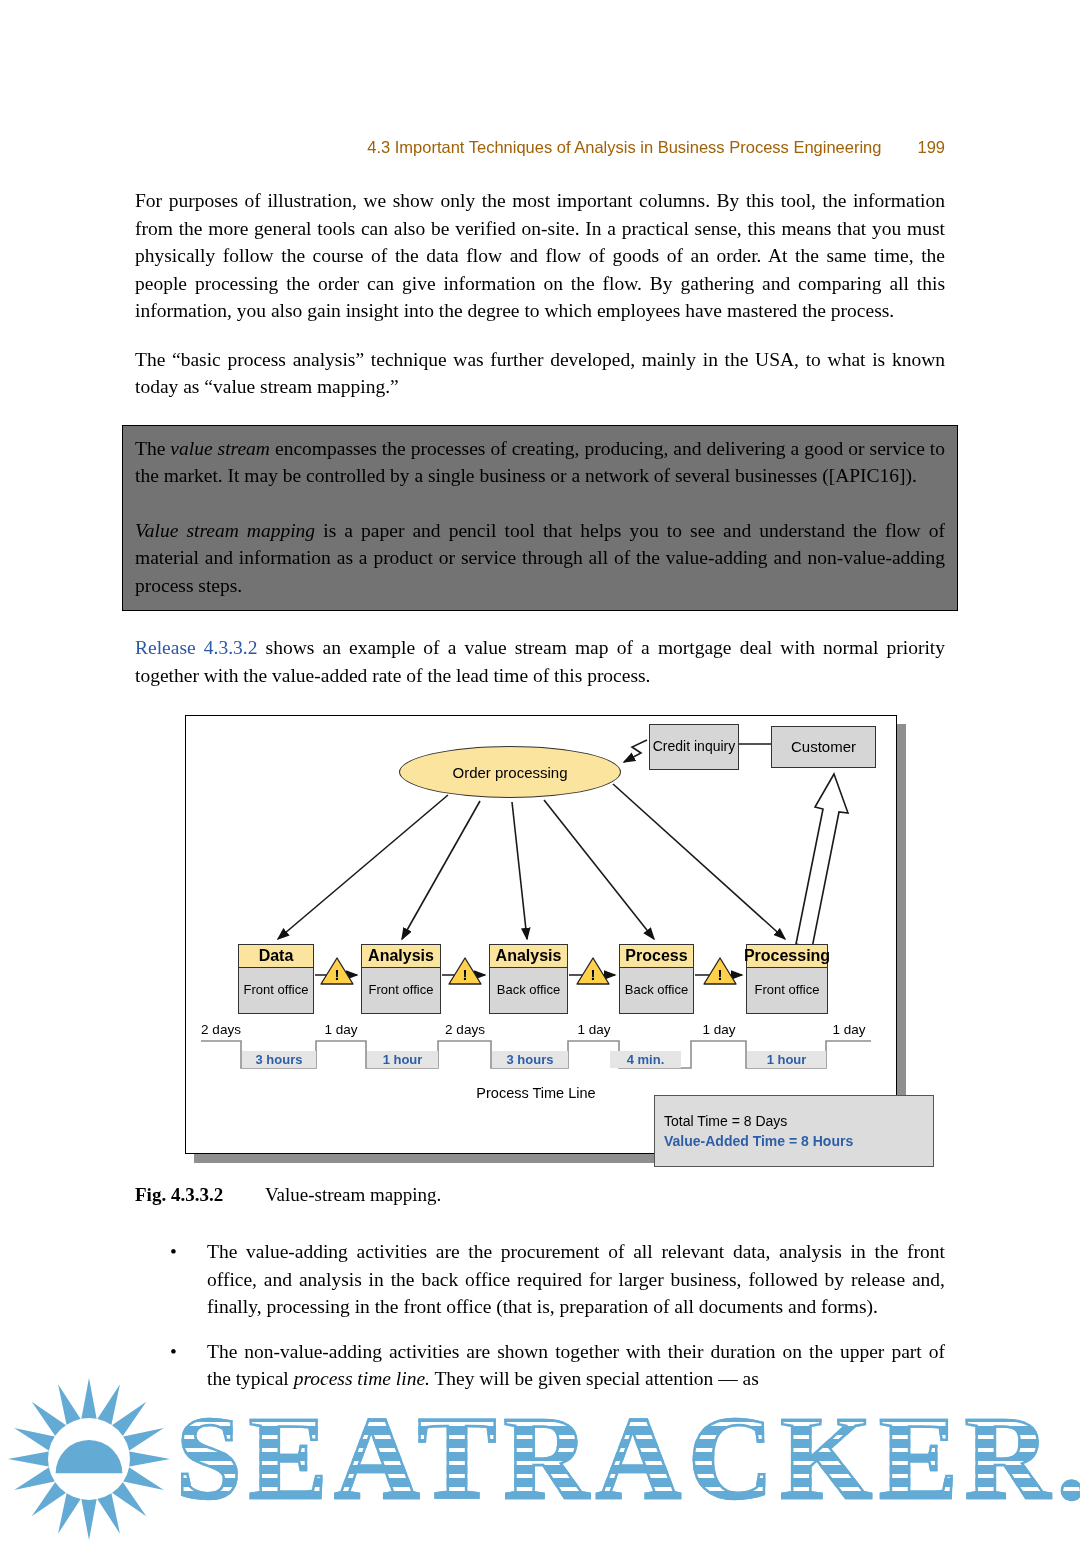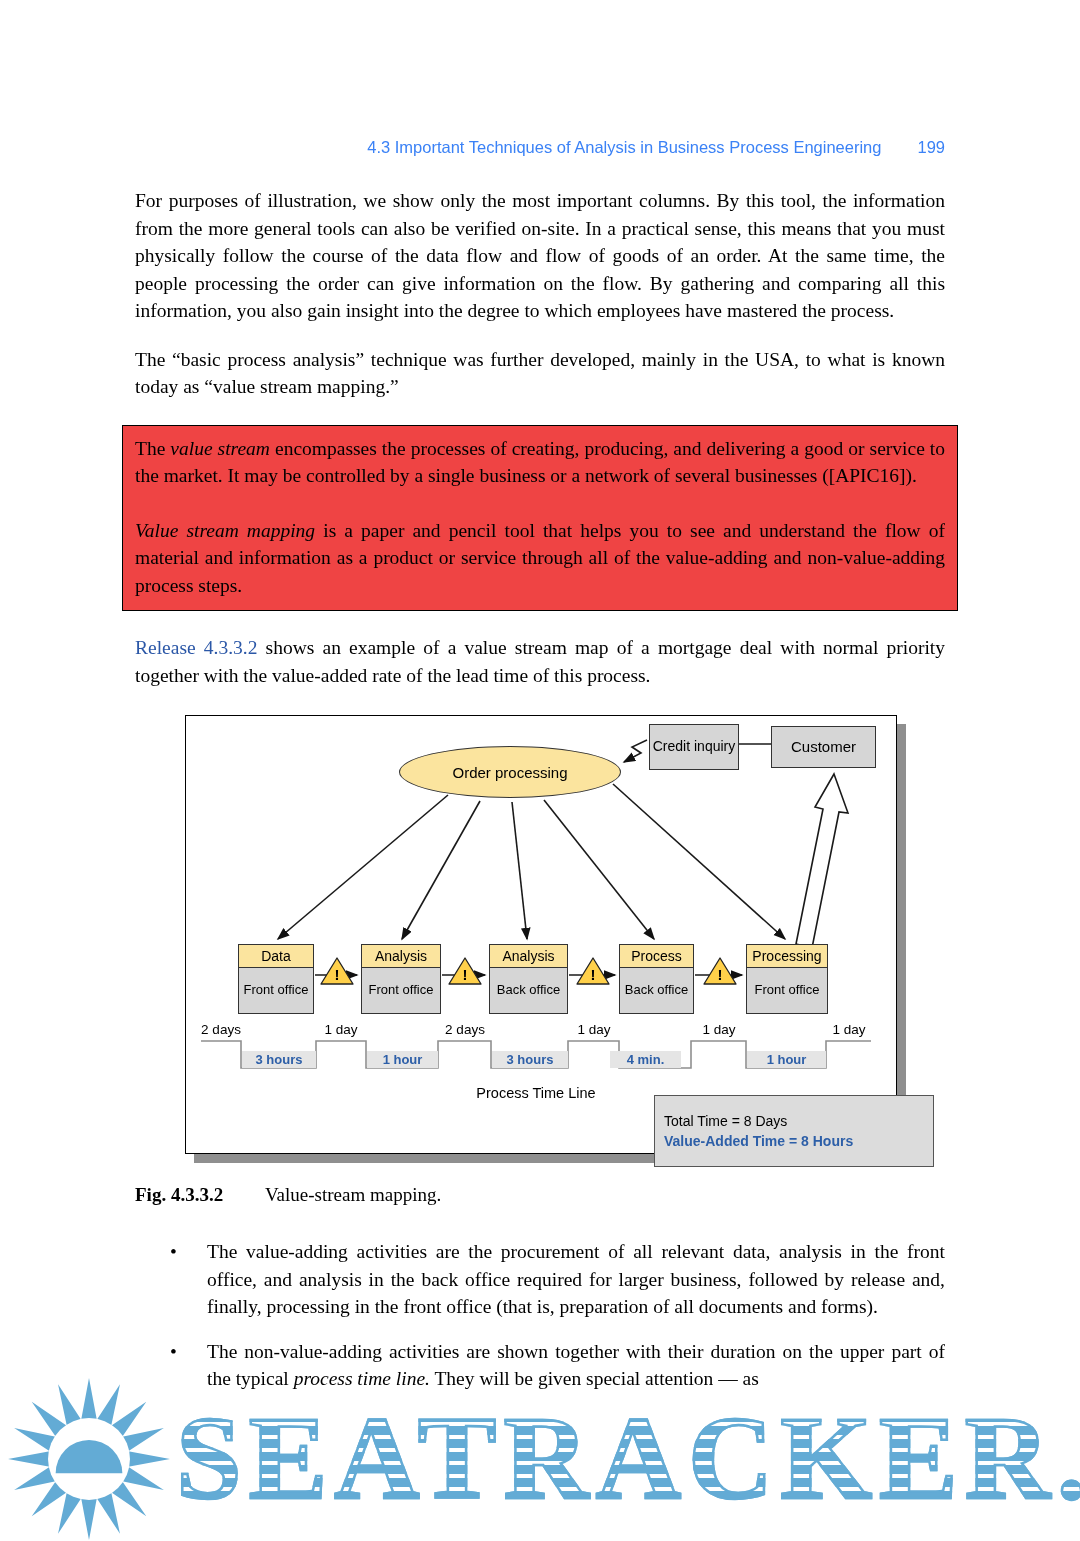--- a/index.html
+++ b/index.html
@@ -4,31 +4,31 @@
 <style>
   html,body { margin:0; padding:0; background:#ffffff; }
   .page {
     position:relative; width:1080px; height:1541px; background:#ffffff;
     font-family:"Liberation Serif", serif; color:#000; overflow:hidden;
   }
   .content { position:absolute; left:135px; top:0; width:810px; }
 
   .running-head {
     margin-top:138px; display:flex; justify-content:flex-end; align-items:baseline; gap:36px;
-    font-family:"Liberation Sans", sans-serif; font-size:16.5px; color:#3b82f6;
+    font-family:"Liberation Sans", sans-serif; font-size:16.5px; color:#a16207;
   }
 
   .para { font-size:19.5px; line-height:27.5px; text-align:justify; margin:0; }
   .p1 { margin-top:30px; }
   .p2 { margin-top:21px; }
   .p3 { margin-top:23px; }
   .fig-ref { color:#2b57a7; text-decoration:none; }
 
   .def-box {
-    margin:24px -13px 0 -13px; border:1.5px solid #000; padding:9px 12px 11px 12px; background:#ef4444;
+    margin:24px -13px 0 -13px; border:1.5px solid #000; padding:9px 12px 11px 12px; background:#737373;
   }
   .def-p2 { margin-top:27px; }
 
   
   .figure {
     position:relative; margin:26px 0 0 50px; width:710px; height:437px;
     border:1px solid #000; background:#fff; box-shadow:9px 9px 0 #8f8f8f;
     font-family:"Liberation Sans", sans-serif;
   }
   .fig-svg { position:absolute; left:0; top:0; width:710px; height:437px; z-index:1; }
@@ -47,21 +47,21 @@
     position:absolute; z-index:2; background:#d6d6d6; border:1.3px solid #333;
     display:flex; align-items:center; justify-content:center; text-align:center;
     font-size:14px; line-height:1.25;
   }
   .credit { left:463px; top:8px; width:88px; height:44px; }
   .customer { left:585px; top:10px; width:103px; height:40px; font-size:15px; }
 
   .pbox { position:absolute; top:228px; height:70px; z-index:2; display:flex; flex-direction:column; }
   .pbox-h {
     height:22px; background:#fbe49e; border:1.3px solid #333;
-    display:flex; align-items:center; justify-content:center; font-size:14px;
+    display:flex; align-items:center; justify-content:center; font-size:16px;font-weight:bold;
   }
   .pbox-b {
     flex:1; background:#d6d6d6; border:1.3px solid #333; border-top:none;
     display:flex; align-items:center; justify-content:center; text-align:left;
     font-size:13px; line-height:1.15; padding:0 2px;
   }
 
   .day { position:absolute; top:306px; width:60px; text-align:center; font-size:13.5px; z-index:2; }
   .chip {
     position:absolute; top:335px; height:17px; line-height:17px; z-index:2;

